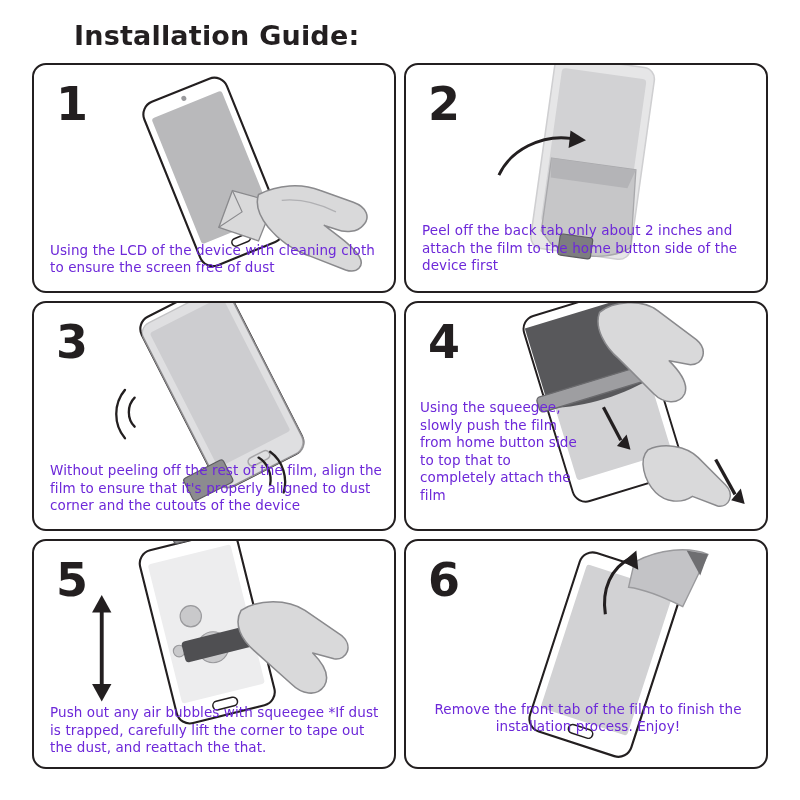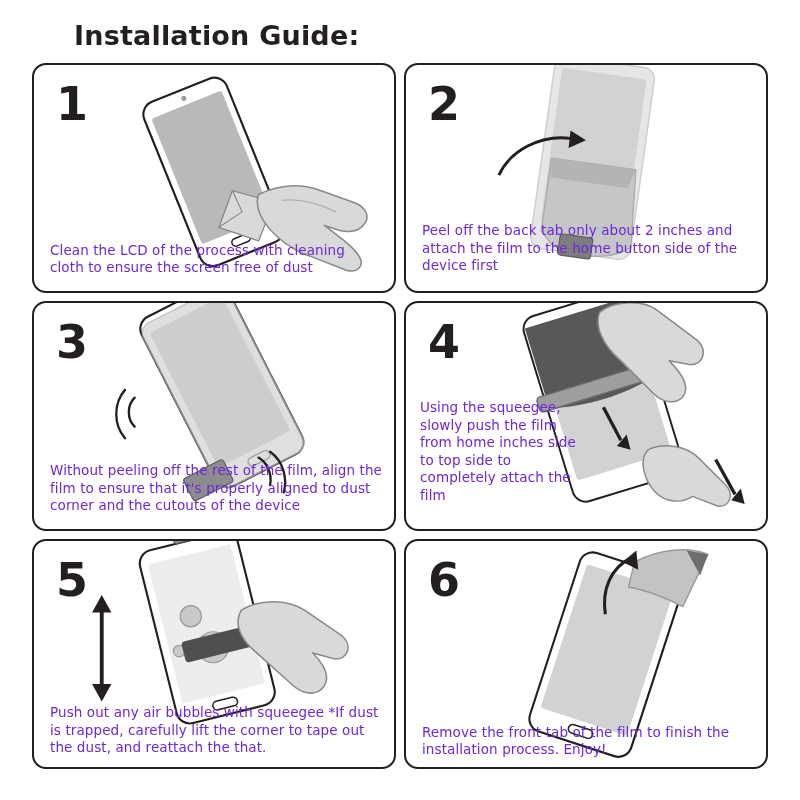--- a/index.html
+++ b/index.html
@@ -94,21 +94,21 @@
           <polygon points="205,128 248,140 232,180 191,166" fill="#d9d9da" stroke="#8a8a8d" stroke-width="1.4"></polygon>
           <polyline points="205,128 215,150 191,166" fill="none" stroke="#8a8a8d" stroke-width="1.2"></polyline>
 
           <path d="M232 132 C252 122 276 120 296 128 L330 140 C344 145 348 156 340 164 C334 171 322 172 312 168
                    L300 164 C316 176 330 186 336 196 C342 206 334 214 322 210 L286 196 C268 190 252 178 242 166
                    C234 156 228 144 232 132 Z" fill="#d9d9da" stroke="#8a8a8d" stroke-width="1.6" stroke-linejoin="round"></path>
           <path d="M256 138 C276 136 296 142 312 150" fill="none" stroke="#b0b0b3" stroke-width="1.3"></path>
         </svg>
       </div>
       <div class="step-num num-left">1</div>
-      <div class="caption cap-bottom">Clean the LCD of the process with cleaning cloth to ensure the screen free of dust</div>
+      <div class="caption cap-bottom">Using the LCD of the device with cleaning cloth to ensure the screen free of dust</div>
     </div>
 
     <div class="cell">
       <div class="art">
         <svg viewBox="0 0 372 230" preserveAspectRatio="xMidYMid meet">
 
           <g transform="rotate(8 190 100)">
             <rect x="140" y="-6" width="104" height="200" rx="12" fill="#e6e6e7" stroke="#cfcfd1" stroke-width="1.6"></rect>
             <rect x="148" y="6" width="88" height="160" rx="4" fill="#d2d2d4"></rect>
           </g>
@@ -186,21 +186,21 @@
 
           <g stroke="#231f20" stroke-width="3.4" fill="none">
             <path d="M204 106 L222 140"></path>
             <path d="M320 160 L340 196"></path>
           </g>
           <polygon points="218,146 228,134 232,150" fill="#231f20"></polygon>
           <polygon points="336,202 346,190 350,206" fill="#231f20"></polygon>
         </svg>
       </div>
       <div class="step-num num-left">4</div>
-      <div class="caption cap-mid-left" style="top:96px;">Using the squeegee, slowly push the film from home inches side to top side to completely attach the film</div>
+      <div class="caption cap-mid-left" style="top:96px;">Using the squeegee, slowly push the film from home button side to top that to completely attach the film</div>
     </div>
 
     <div class="cell">
       <div class="art">
         <svg viewBox="0 0 372 230" preserveAspectRatio="xMidYMid meet">
 
           <g transform="rotate(-14 180 100)">
             <rect x="130" y="-4" width="104" height="184" rx="14" fill="#ffffff" stroke="#231f20" stroke-width="2.2"></rect>
             <rect x="138" y="10" width="88" height="148" rx="3" fill="#ededee"></rect>
             <rect x="168" y="164" width="26" height="9" rx="4.5" fill="#ffffff" stroke="#231f20" stroke-width="1.6"></rect>
@@ -246,17 +246,17 @@
           <path d="M236 20 C262 6 292 4 312 12 L286 66 C266 56 246 48 230 46 Z" fill="#c3c3c6" stroke="#9a9a9d" stroke-width="1.4"></path>
           <path d="M290 8 L312 12 L304 34 Z" fill="#6e6e71"></path>
 
           <g stroke="#231f20" stroke-width="3.2" fill="none">
             <path d="M206 74 C202 48 212 26 232 16"></path>
           </g>
           <polygon points="238,8 240,28 224,20" fill="#231f20"></polygon>
         </svg>
       </div>
       <div class="step-num num-left">6</div>
-      <div class="caption cap-bottom" style="bottom:8px;">Remove the front tab of the film to finish the installation process. Enjoy!</div>
+      <div class="caption cap-bottom" style="bottom:31px;text-align:center;">Remove the front tab of the film to finish the installation process. Enjoy!</div>
     </div>
 
   </div>
 </div>
 
 </body></html>

